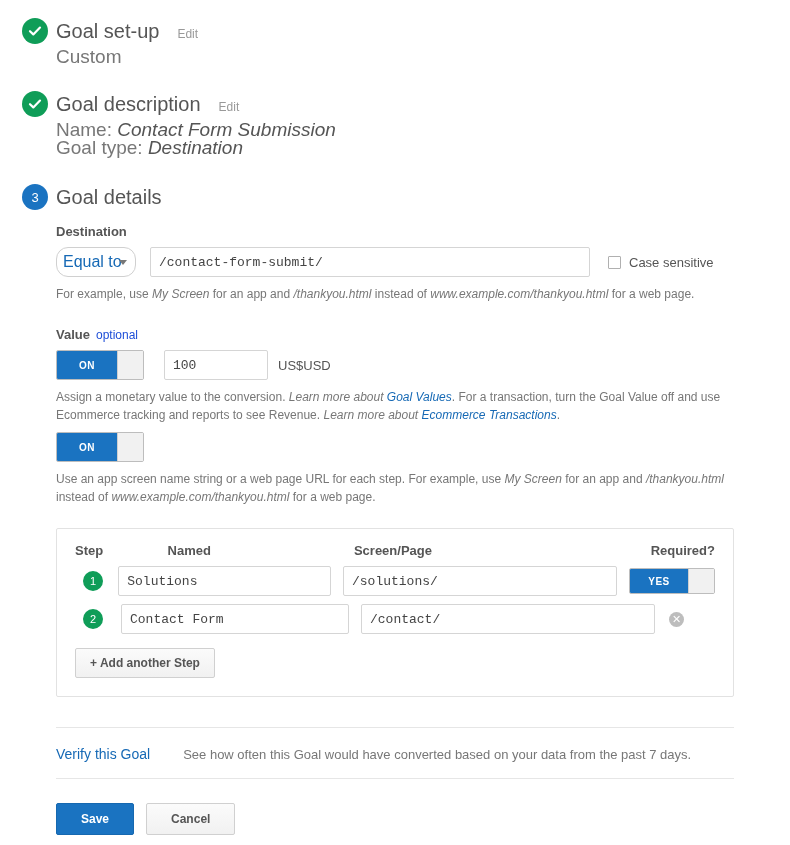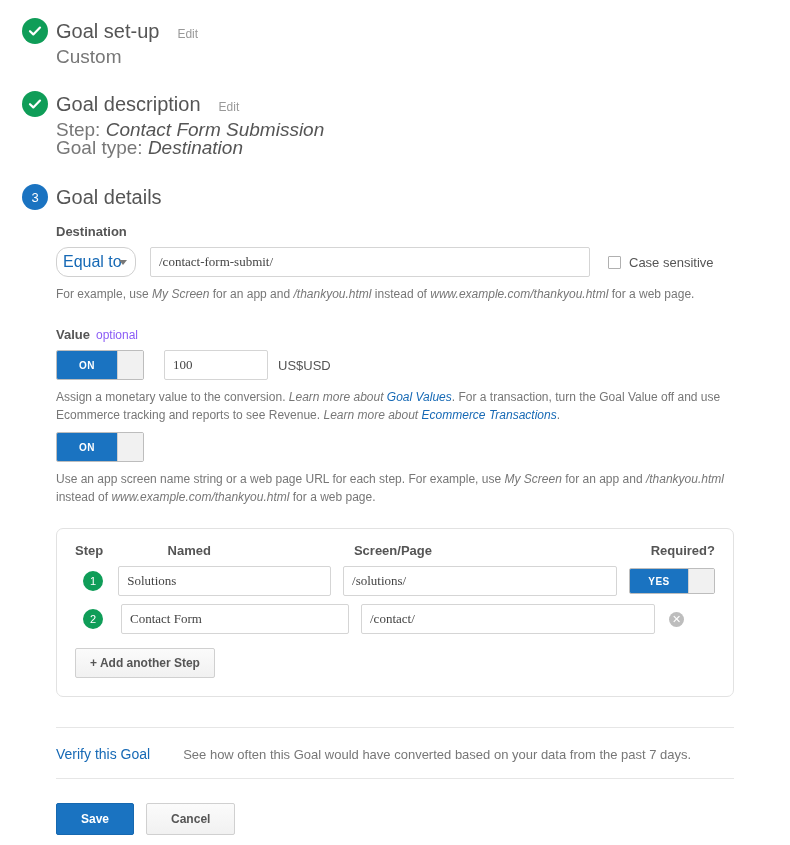--- a/index.html
+++ b/index.html
@@ -80,21 +80,21 @@
     padding-right: 56px;
     margin-top: 10px;
   }
   .field-label {
     font-size: 13px;
     font-weight: bold;
     color: #555;
   }
   .field-label .optional {
     font-weight: normal;
-    color: #8b5cf6;
+    color: #1d4ed8;
     margin-left: 6px;
     font-size: 12px;
   }
   .row { display: flex; align-items: center; }
 
   
   .select-box {
     position: relative;
     width: 80px;
     height: 30px;
@@ -119,21 +119,21 @@
 
   .text-input {
     height: 30px;
     border: 1px solid #d5d5d5;
     border-radius: 2px;
     background: #fff;
     font-size: 13px;
     color: #444;
     padding: 0 8px;
     outline: none;
-    font-family: Liberation Serif, serif;
+    font-family: Liberation Mono, monospace;
   }
   #destination-input { width: 440px; margin-left: 14px; }
 
   .checkbox-wrap {
     display: flex;
     align-items: center;
     margin-left: 18px;
     font-size: 13px;
     color: #555;
   }
@@ -188,21 +188,21 @@
   .toggle.small { width: 86px; height: 26px; }
   .toggle.yes .on-part { background: #1a73c1; }
 
   #value-amount { width: 104px; margin-left: 20px; padding-left: 8px; }
   .unit-text { font-size: 13px; color: #555; margin-left: 10px; }
 
   
   .funnel-box {
     margin-top: 22px;
     border: 1px solid #e2e2e2;
-    border-radius: 7px;
+    border-radius: 2px;
     background: #fff;
     padding: 14px 18px 18px 18px;
   }
   .funnel-head {
     display: flex;
     font-size: 13px;
     font-weight: bold;
     color: #555;
     padding-bottom: 8px;
   }
@@ -307,21 +307,21 @@
   </div>
 
   <div class="step-block" id="sec-desc">
     <div class="step-marker done">
       <svg width="16" height="16" viewBox="0 0 16 16">
           <path d="M3 8.2 L6.3 11.4 L13 4.6" fill="none" stroke="#ffffff" stroke-width="2.2" stroke-linecap="round" stroke-linejoin="round"></path>
         </svg>
     </div>
     <h2 class="step-title">Goal description</h2><span class="edit-link">Edit</span>
     <div class="sub-text">
-      <span>Step:</span>
+      <span>Name:</span>
       <i>Contact Form Submission</i>
     </div>
     <div class="sub-text" style="margin-top:1px">
       <span>Goal type:</span>
       <i>Destination</i>
     </div>
   </div>
 
   <div class="step-block" id="sec-details">
     <div class="step-marker active">

